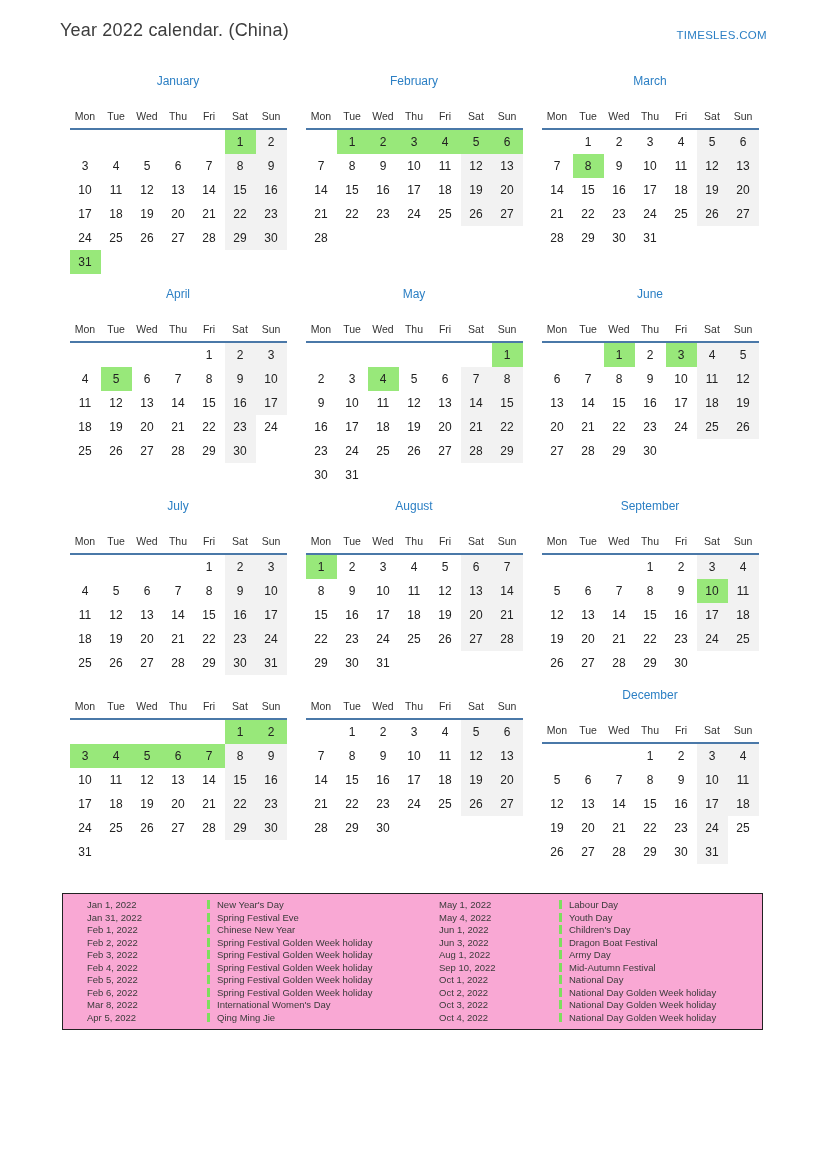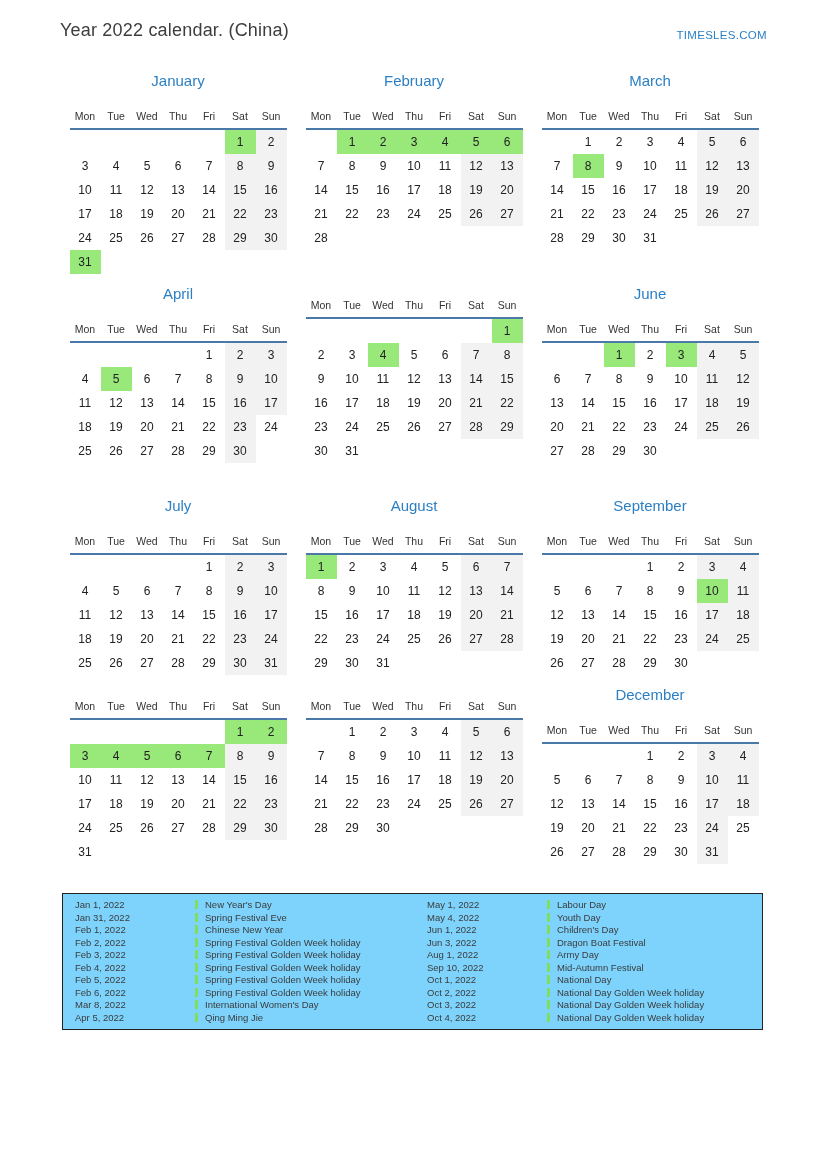--- a/index.html
+++ b/index.html
@@ -3,27 +3,27 @@
 <meta charset="utf-8">
 <style>
   html,body{margin:0;padding:0;background:#fff;}
   body{width:827px;height:1169px;font-family:"Liberation Sans",sans-serif;}
   .page{position:relative;width:827px;height:1169px;overflow:hidden;background:#fff;}
   .header{position:absolute;top:20px;left:60px;width:707px;display:flex;justify-content:space-between;align-items:center;}
   .page-title{font-size:18px;font-weight:400;color:#3d3d3d;margin:0;letter-spacing:.2px;}
   .site-link{font-size:11.5px;color:#2b7fc4;text-decoration:none;margin-top:8px;letter-spacing:.3px;}
   #months{position:absolute;top:70px;left:60px;display:grid;grid-template-columns:236px 236px 236px;grid-template-rows:213px 212px 189px auto;}
   .month{width:236px;}
-  .mtitle{text-align:center;font-size:15px;color:#2b7fc4;height:24px;line-height:22px;}
+  .mtitle{text-align:center;font-size:12px;color:#2b7fc4;height:24px;line-height:22px;}
   table.cal{border-collapse:collapse;margin:12px auto;table-layout:fixed;}
   .cal th{width:31px;height:20px;font-size:10.5px;font-weight:400;color:#333;border-bottom:2px solid #4a78a8;padding:0 0 2px 0;text-align:center;}
   .cal td{width:31px;height:24px;text-align:center;font-size:12px;color:#222;padding:0;}
   td.wknd{background:#f2f2f2;}
   td.hol{background:#98e87a;}
-  .legend-box{position:absolute;left:62px;top:893px;width:701px;border:1.5px solid #222;box-sizing:border-box;padding:5px 0 5px 12px;background:#7dd3fc;}
+  .legend-box{position:absolute;left:62px;top:893px;width:701px;border:1.5px solid #222;box-sizing:border-box;padding:5px 0 5px 24px;background:#f9a8d4;}
   .legend-grid{display:grid;grid-template-columns:120px 232px 120px auto;}
   .lg-cell{font-size:9.5px;line-height:12.5px;color:#3b3b3b;white-space:nowrap;}
   .bar{display:inline-block;width:3px;height:9px;background:#7ddf5e;margin-right:7px;vertical-align:-1px;}
 </style>
 </head>
 <body>
 
 <div class="page">
 
   <div class="header">
@@ -287,20 +287,21 @@
               <td>27</td>
               <td>28</td>
               <td>29</td>
               <td class="wknd">30</td>
               <td></td>
             </tr>
           </tbody>
         </table>
       </div>
       <div class="month">
+        <div class="mtitle">May</div>
         <table class="cal">
           <thead>
             <tr>
               <th>Mon</th>
               <th>Tue</th>
               <th>Wed</th>
               <th>Thu</th>
               <th>Fri</th>
               <th>Sat</th>
               <th>Sun</th>

